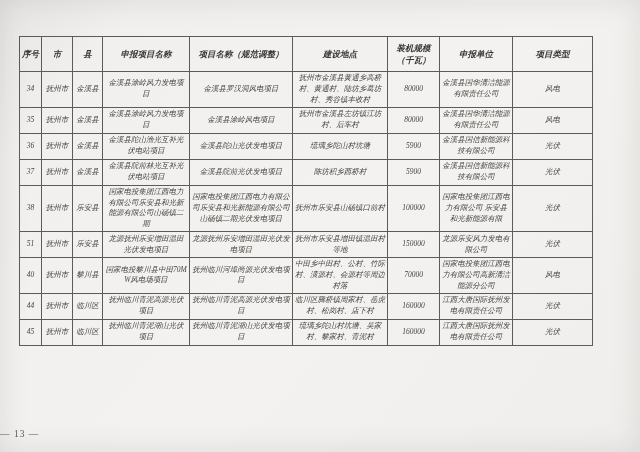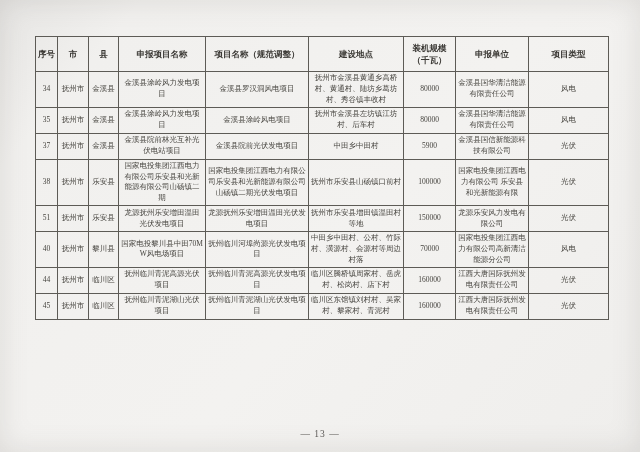--- a/index.html
+++ b/index.html
@@ -9,23 +9,24 @@
     font-family:"Liberation Serif","DejaVu Serif",serif;
     color:#3f3d3a;
     position:relative;overflow:hidden;
   }
   .scan-page{
     position:absolute;inset:0;
     background:linear-gradient(130deg,#e6e5e3 0%,#f1f0ee 14%,#f3f2f0 55%,#efeeec 100%);
     box-shadow:inset 0 0 28px rgba(120,118,112,.18);
   }
   table.doc-table{
-    position:absolute;left:35px;top:36px;width:573px;
+    position:absolute;left:19px;top:36px;width:573px;
     border-collapse:collapse;table-layout:fixed;
     background:transparent;
+    font-style:italic;
   }
   .doc-table th,.doc-table td{
     border:1px solid #5d5b56;
     text-align:center;vertical-align:middle;
     padding:1px 2px;
     font-size:7.5px;line-height:1.45;
     word-break:break-all;
     color:#46443f;
   }
   .doc-table th{
@@ -37,21 +38,21 @@
   col.c-city{width:31px;}
   col.c-county{width:30px;}
   col.c-declared{width:87px;}
   col.c-adjusted{width:103px;}
   col.c-location{width:95px;}
   col.c-capacity{width:52px;}
   col.c-applicant{width:73px;}
   col.c-type{width:80px;}
   .page-number{
     position:absolute;left:0;bottom:13px;width:100%;
-    text-align:center;font-size:9.5px;color:#5a5855;
+    font-size:9.5px;color:#5a5855;
     letter-spacing:1px;
   }
 </style>
 </head>
 <body>
 
 <div class="scan-page">
 
   <table class="doc-table">
     <colgroup>
@@ -95,26 +96,37 @@
           <td>抚州市</td>
           <td>金溪县</td>
           <td>金溪县涂岭风力发电项目</td>
           <td>金溪县涂岭风电项目</td>
           <td>抚州市金溪县左坊镇江坊村、后车村</td>
           <td>80000</td>
           <td>金溪县国华清洁能源有限责任公司</td>
           <td>风电</td>
         </tr>
         <tr>
+          <td>36</td>
+          <td>抚州市</td>
+          <td>金溪县</td>
+          <td>金溪县陀山渔光互补光伏电站项目</td>
+          <td>金溪县陀山光伏发电项目</td>
+          <td>琉璃乡陀山村坑塘</td>
+          <td>5900</td>
+          <td>金溪县国信新能源科技有限公司</td>
+          <td>光伏</td>
+        </tr>
+        <tr>
           <td>37</td>
           <td>抚州市</td>
           <td>金溪县</td>
           <td>金溪县院前林光互补光伏电站项目</td>
           <td>金溪县院前光伏发电项目</td>
-          <td>中田乡中田村</td>
+          <td>陈坊积乡西桥村</td>
           <td>5900</td>
           <td>金溪县国信新能源科技有限公司</td>
           <td>光伏</td>
         </tr>
         <tr>
           <td>38</td>
           <td>抚州市</td>
           <td>乐安县</td>
           <td>国家电投集团江西电力有限公司乐安县和光新能源有限公司山砀镇二期</td>
           <td>国家电投集团江西电力有限公司乐安县和光新能源有限公司山砀镇二期光伏发电项目</td>
@@ -155,21 +167,21 @@
           <td>160000</td>
           <td>江西大唐国际抚州发电有限责任公司</td>
           <td>光伏</td>
         </tr>
         <tr>
           <td>45</td>
           <td>抚州市</td>
           <td>临川区</td>
           <td>抚州临川青泥湖山光伏项目</td>
           <td>抚州临川青泥湖山光伏发电项目</td>
-          <td>临川区东馆镇刘村村、吴家村、黎家村、青泥村</td>
+          <td>琉璃乡陀山村坑塘、吴家村、黎家村、青泥村</td>
           <td>160000</td>
           <td>江西大唐国际抚州发电有限责任公司</td>
           <td>光伏</td>
         </tr>
       </tbody>
   </table>
 
   <div class="page-number">— 13 —</div>
 
 </div>

